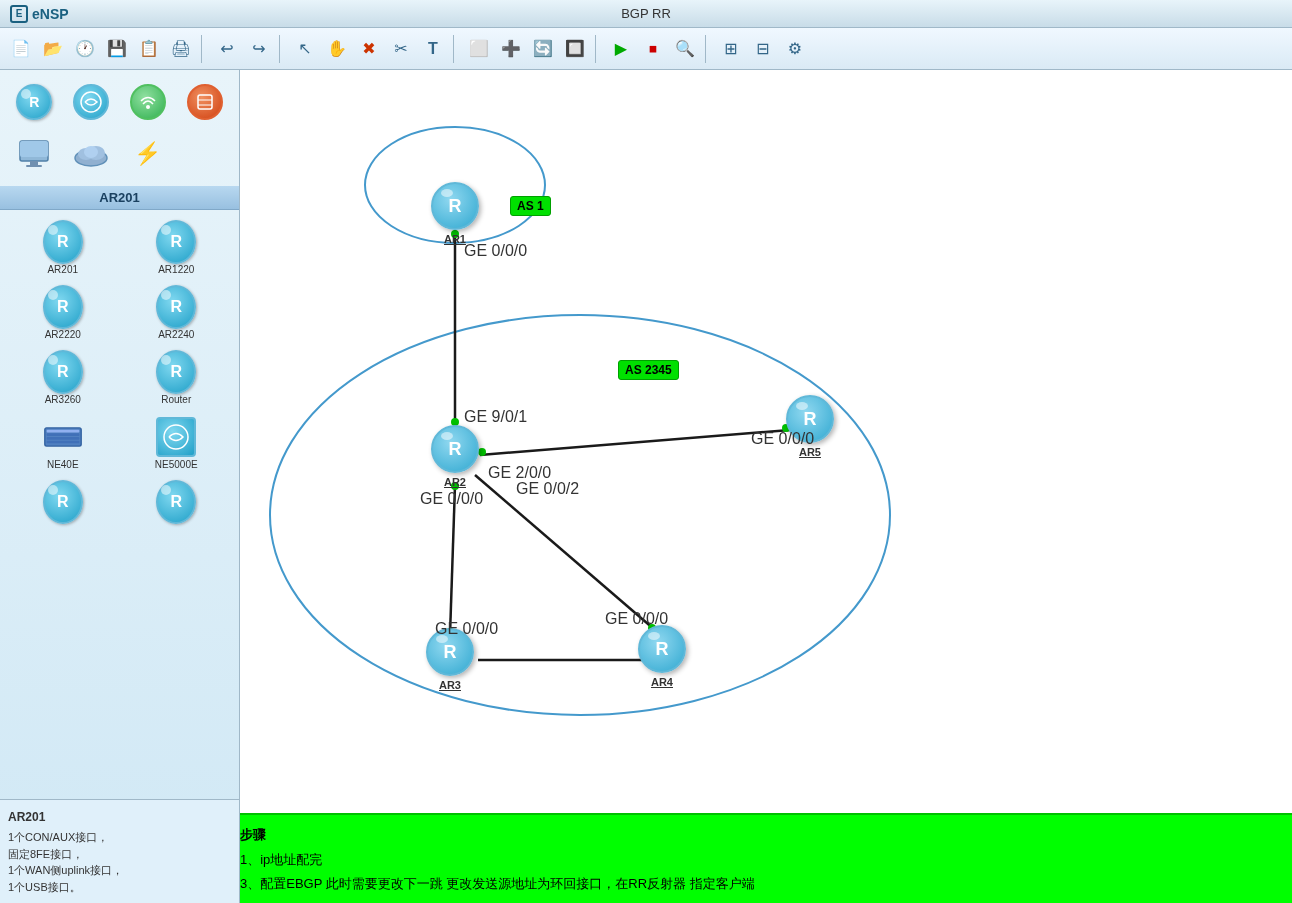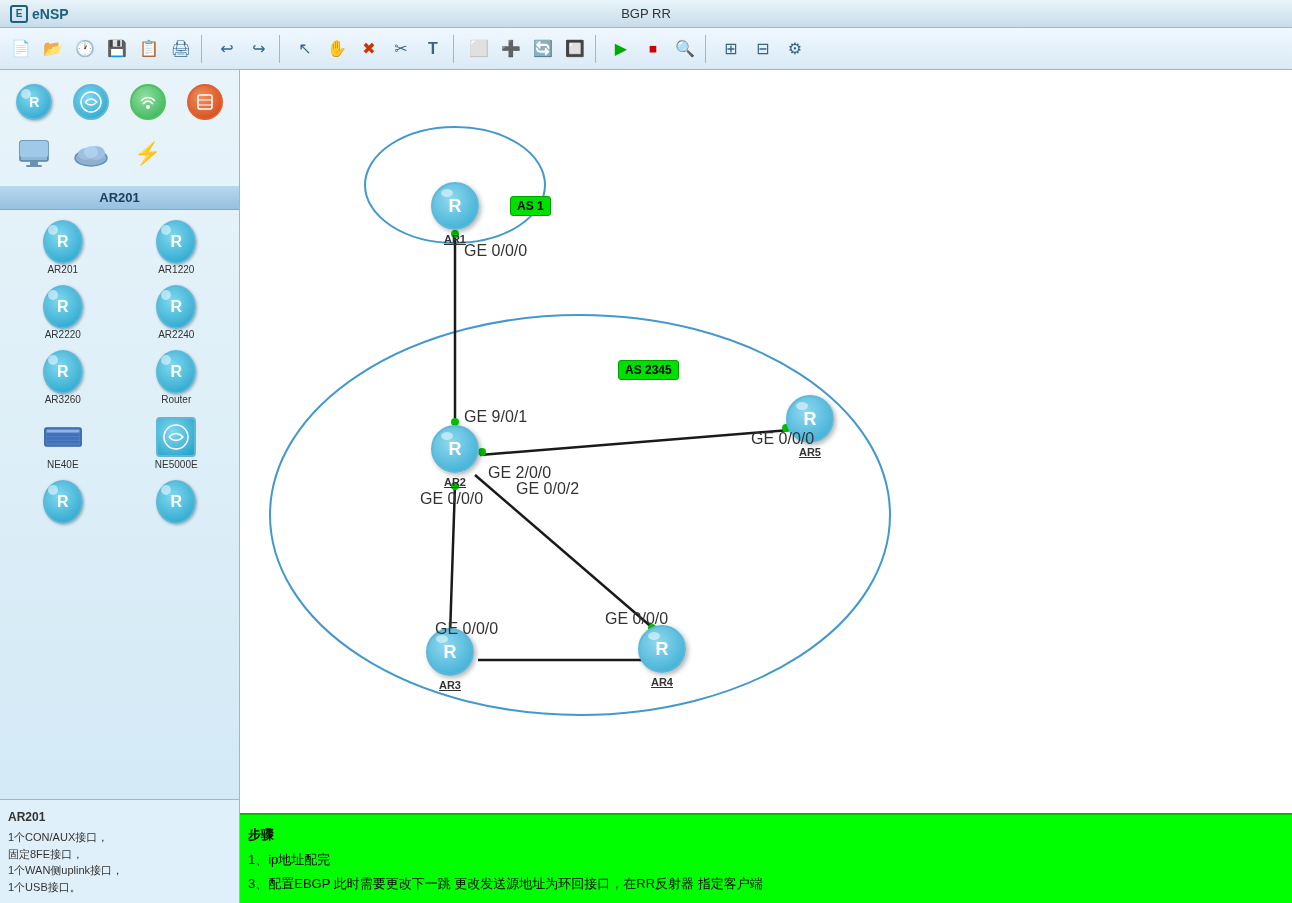--- a/index.html
+++ b/index.html
@@ -195,21 +195,21 @@
       color: #000000;
       position: absolute;
     }
 
     
     #notes {
       position: absolute;
       bottom: 0; left: 0; right: 0;
       background: #00ff00;
       border-top: 2px solid #00c000;
-      padding: 8px 8px;
+      padding: 8px 0;
       font-size: 13px;
       color: #000;
       line-height: 1.8;
     }
 
     
     .net-node {
       position: absolute;
       display: flex; flex-direction: column; align-items: center;
       cursor: pointer;

